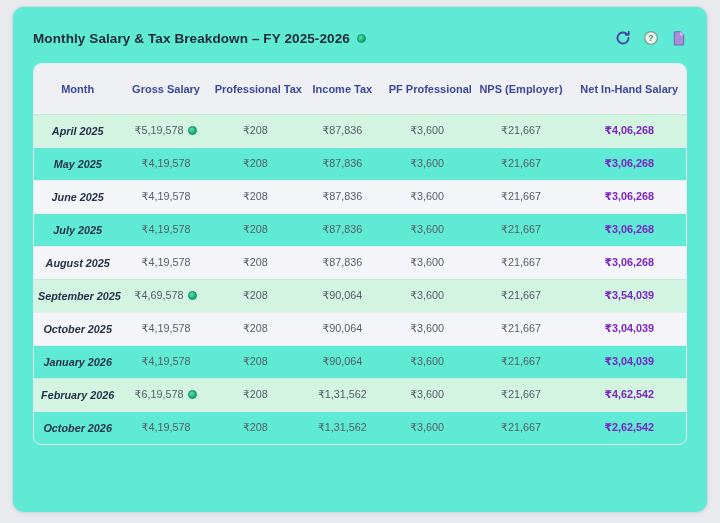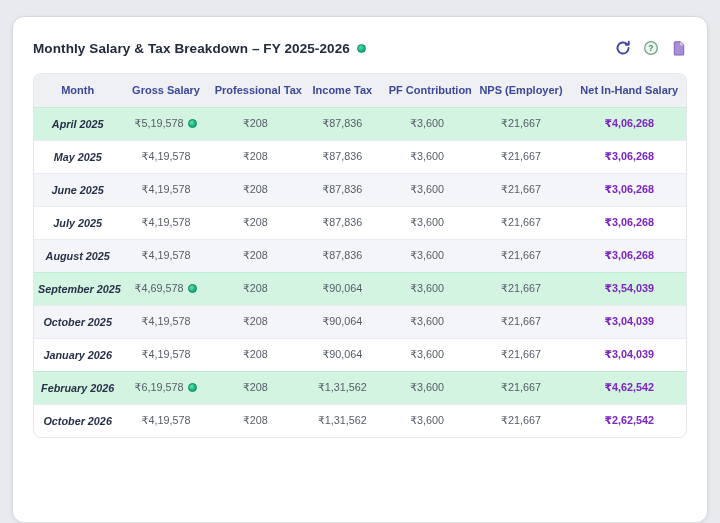--- a/index.html
+++ b/index.html
@@ -6,23 +6,23 @@
   html, body { margin: 0; padding: 0; }
   body {
     width: 720px; height: 523px;
     background: #e9eaee;
     font-family: "Liberation Sans", "DejaVu Sans", sans-serif;
     position: relative;
     overflow: hidden;
   }
   .card {
     position: absolute;
-    left: 12px; top: 16px;
+    left: 12px; top: 6px;
     width: 696px; height: 507px;
-    background: #ffffff;
+    background: #5eead4;
     border: 1px solid #d7d9de;
     border-radius: 12px;
     box-shadow: 0 1px 4px rgba(30,40,60,.08);
     padding: 18px 20px;
   }
   .card-header {
     display: flex;
     justify-content: space-between;
     align-items: center;
     height: 26px;
@@ -57,21 +57,21 @@
     border: 1px solid #e5e7ec;
     border-radius: 8px;
     overflow: hidden;
   }
   table { width: 100%; border-collapse: collapse; table-layout: fixed; }
   th {
     background: #eef0f4;
     color: #3c4899;
     font-size: 11px;
     font-weight: 700;
-    height: 33px;
+    height: 50px;
     padding: 0 4px;
     text-align: center;
     white-space: nowrap;
   }
   td {
     font-size: 10.8px;
     color: #565d69;
     text-align: center;
     height: 33px;
     padding: 0 4px;
@@ -141,21 +141,21 @@
           <col style="width:13%">
           <col style="width:15.8%">
           <col style="width:17.4%">
       </colgroup>
       <thead>
         <tr>
           <th>Month</th>
           <th>Gross Salary</th>
           <th>Professional Tax</th>
           <th>Income Tax</th>
-          <th>PF Contribution</th>
+          <th>PF Professional</th>
           <th>NPS (Employer)</th>
           <th>Net In-Hand Salary</th>
         </tr>
       </thead>
       <tbody>
           <tr class="highlight">
     <td class="c-month">April 2025</td>
     <td><span>₹5,19,578</span><span class="badge"></span></td>
     <td>₹208</td>
     <td>₹87,836</td>

